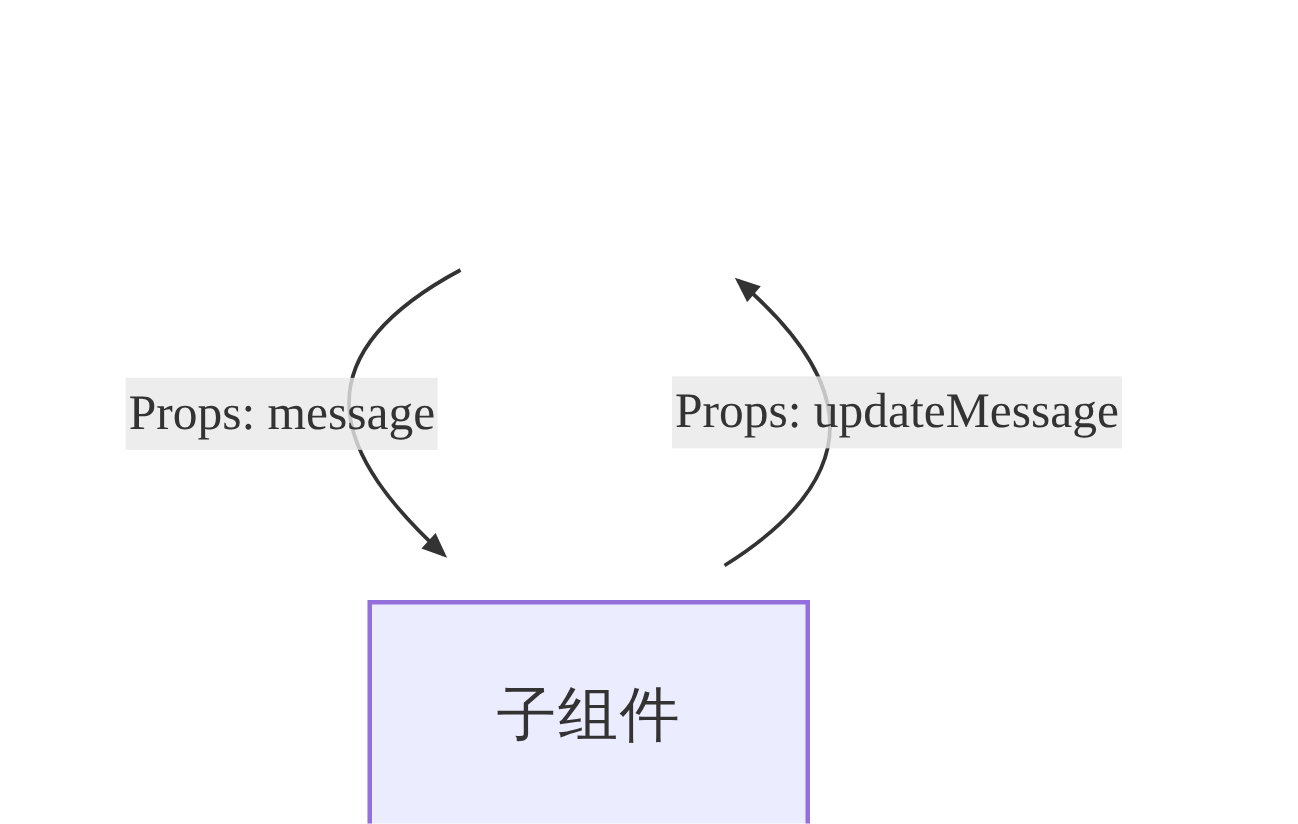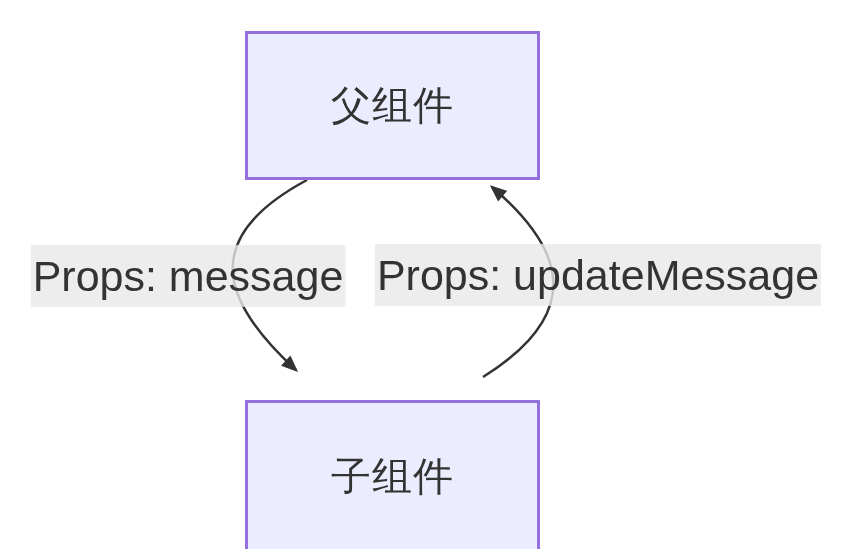--- a/index.html
+++ b/index.html
@@ -34,46 +34,44 @@
     font-size: 40px;
     letter-spacing: 1px;
   }
   .node-parent { left: 245px; top: 31px;  width: 295px; height: 149px; }
   .node-child  { left: 245px; top: 400px; width: 295px; height: 153px; }
   .edge-label {
     position: absolute;
     transform: translate(-50%, -50%);
     background: var(--label-bg, rgba(232,232,232,0.8));
     color: var(--text, #333333);
-    font-size: 43px;
+    font-size: 33px;
     line-height: 1.4;
     padding: 1px 2px;
     white-space: nowrap;
+    font-family: Liberation Serif, serif;
   }
   .label-props { left: 188px; top: 276px; }
   .label-emit  { left: 598px; top: 275px; }
 </style>
 </head>
 <body>
 
 <div class="canvas">
 
   <svg class="edges-layer" viewBox="0 0 865 549" xmlns="http://www.w3.org/2000/svg" aria-hidden="true">
     <defs>
       <marker id="arrow" viewBox="0 0 12 10" refX="10" refY="5" markerWidth="18" markerHeight="14" markerUnits="userSpaceOnUse" orient="auto">
         <path class="arrowhead" d="M 0 0 L 12 5 L 0 10 z"></path>
       </marker>
     </defs>
     <path class="edge" d="M 307 180 C 195 240, 225 305, 296 370" marker-end="url(#arrow)"></path>
     <path class="edge" d="M 483 377 C 590 310, 560 245, 492 187" marker-end="url(#arrow)"></path>
   </svg>
 
-  <div class="node node-parent">
-    <span>父组件</span>
-  </div>
 
   <div class="node node-child">
     <span>子组件</span>
   </div>
 
   <div class="edge-label label-props">Props: message</div>
 
   <div class="edge-label label-emit">Props: updateMessage</div>
 
 </div>

